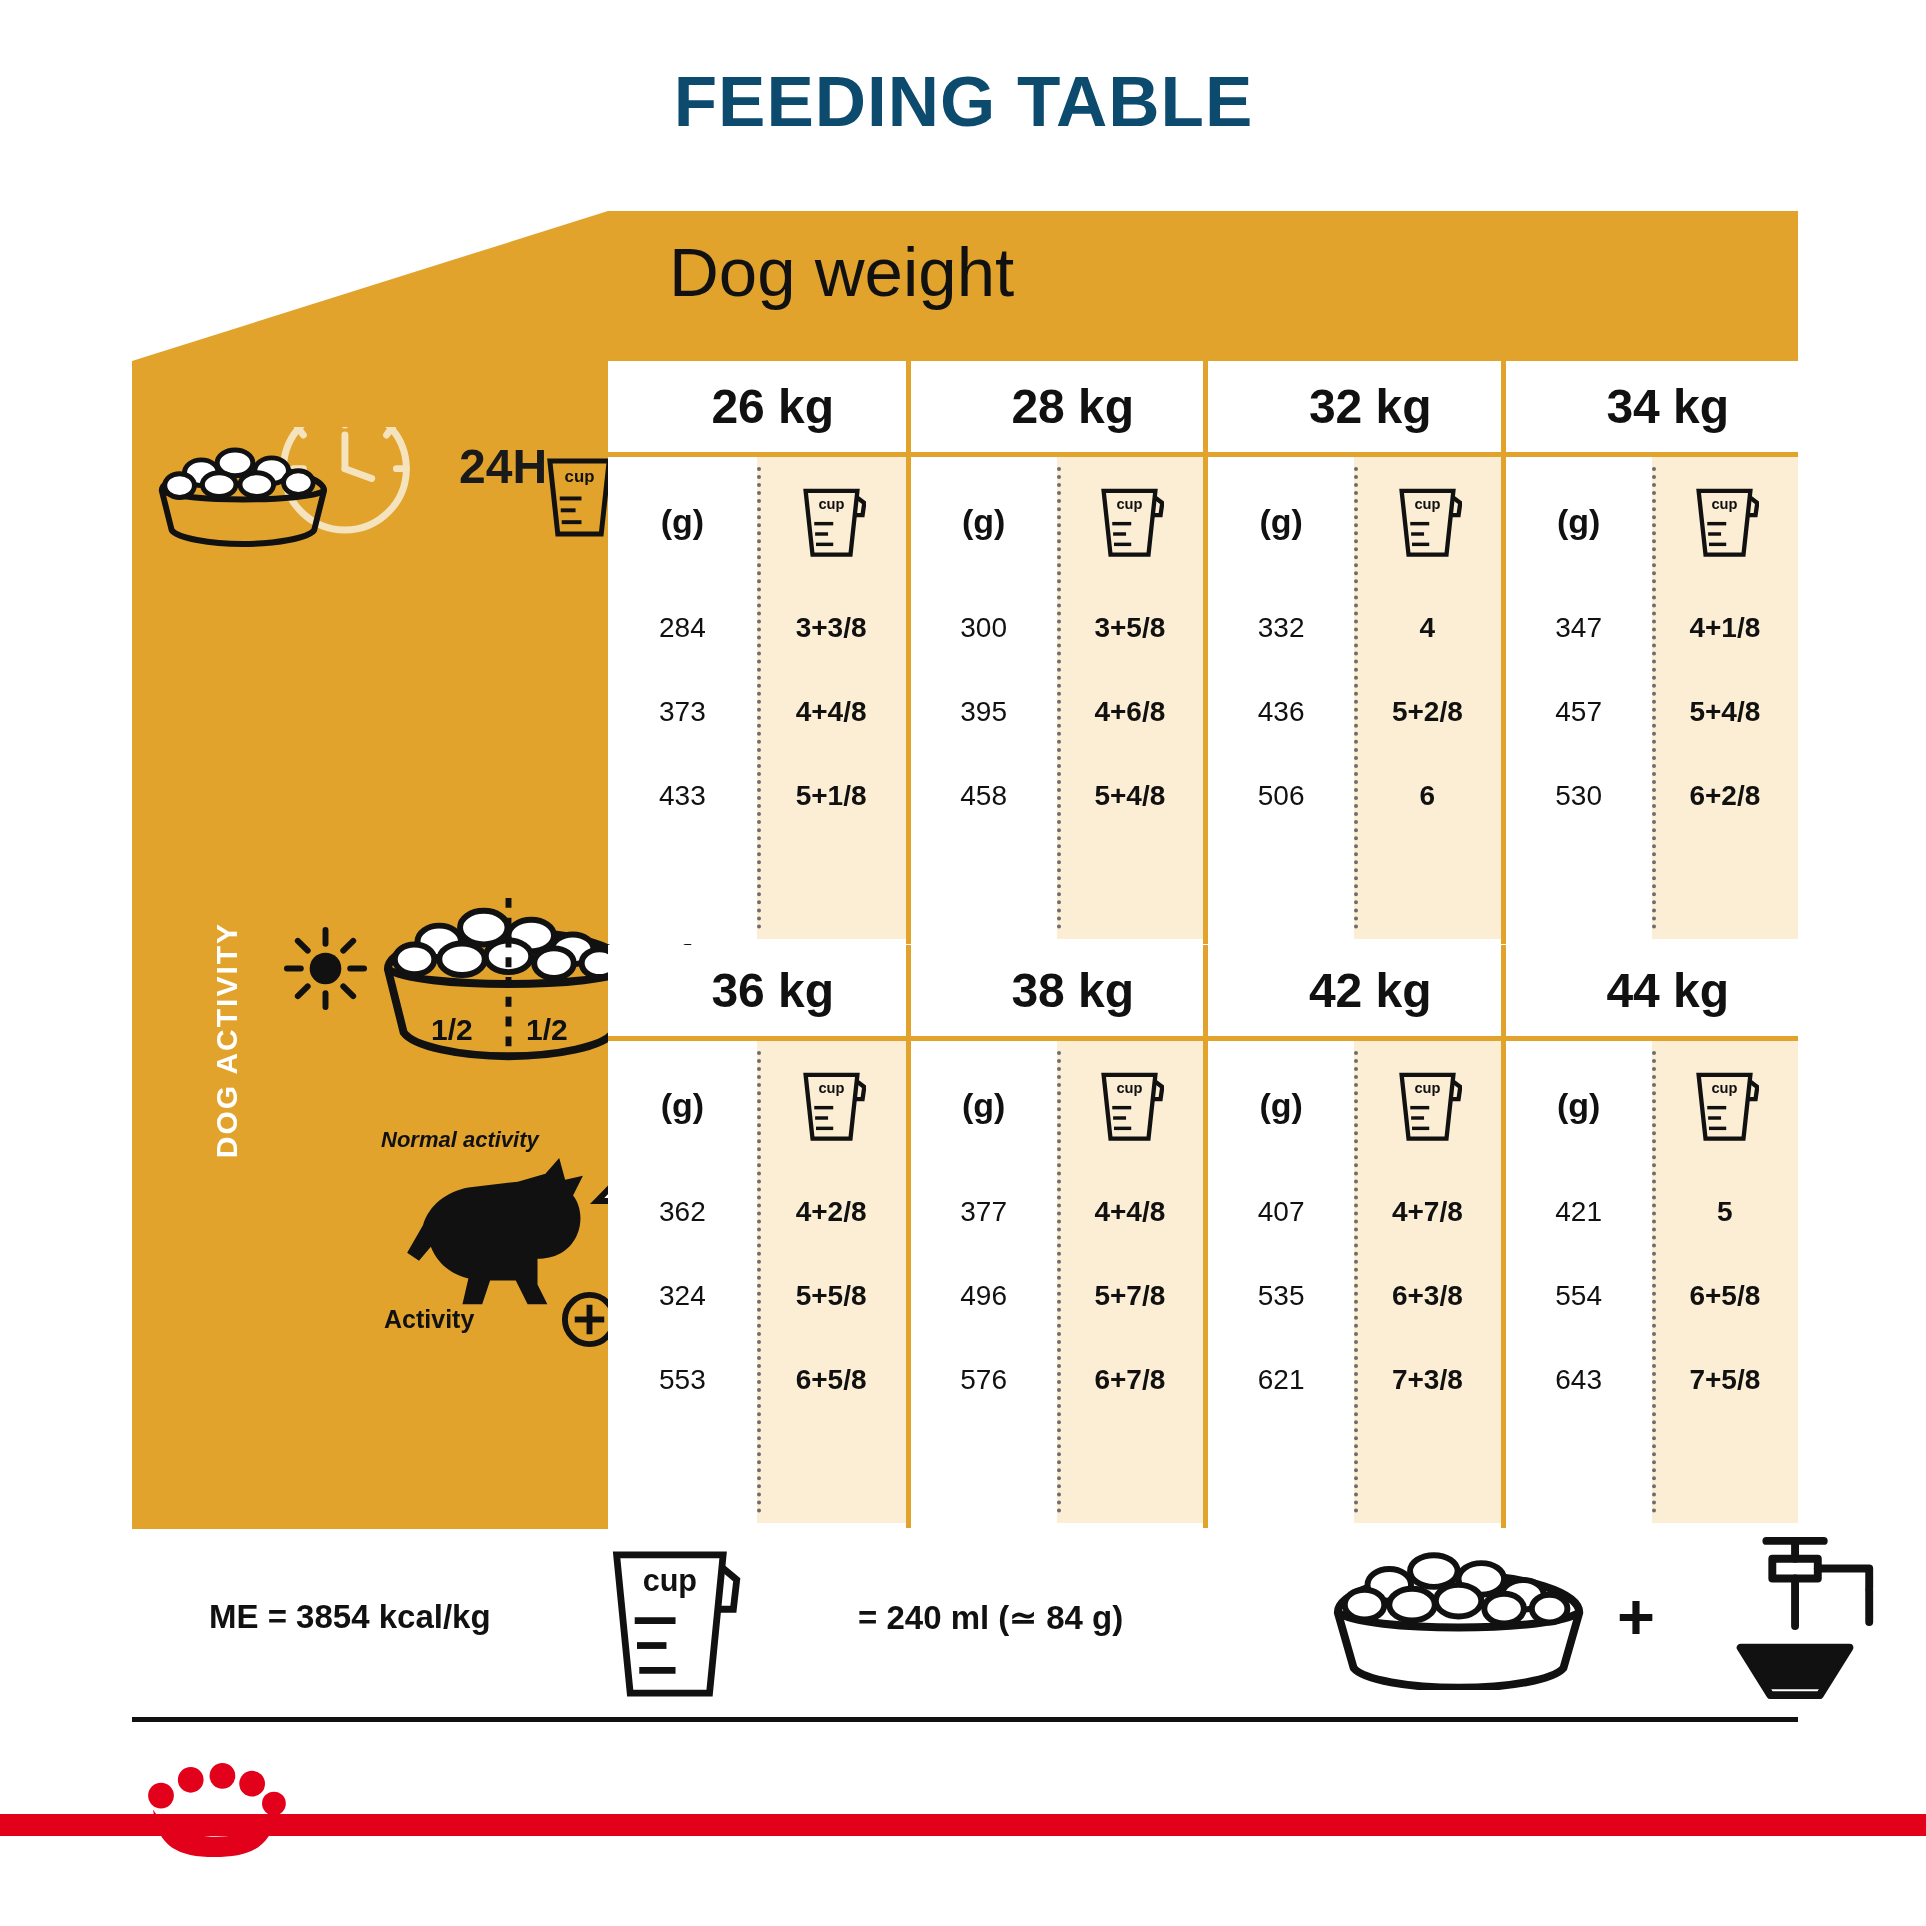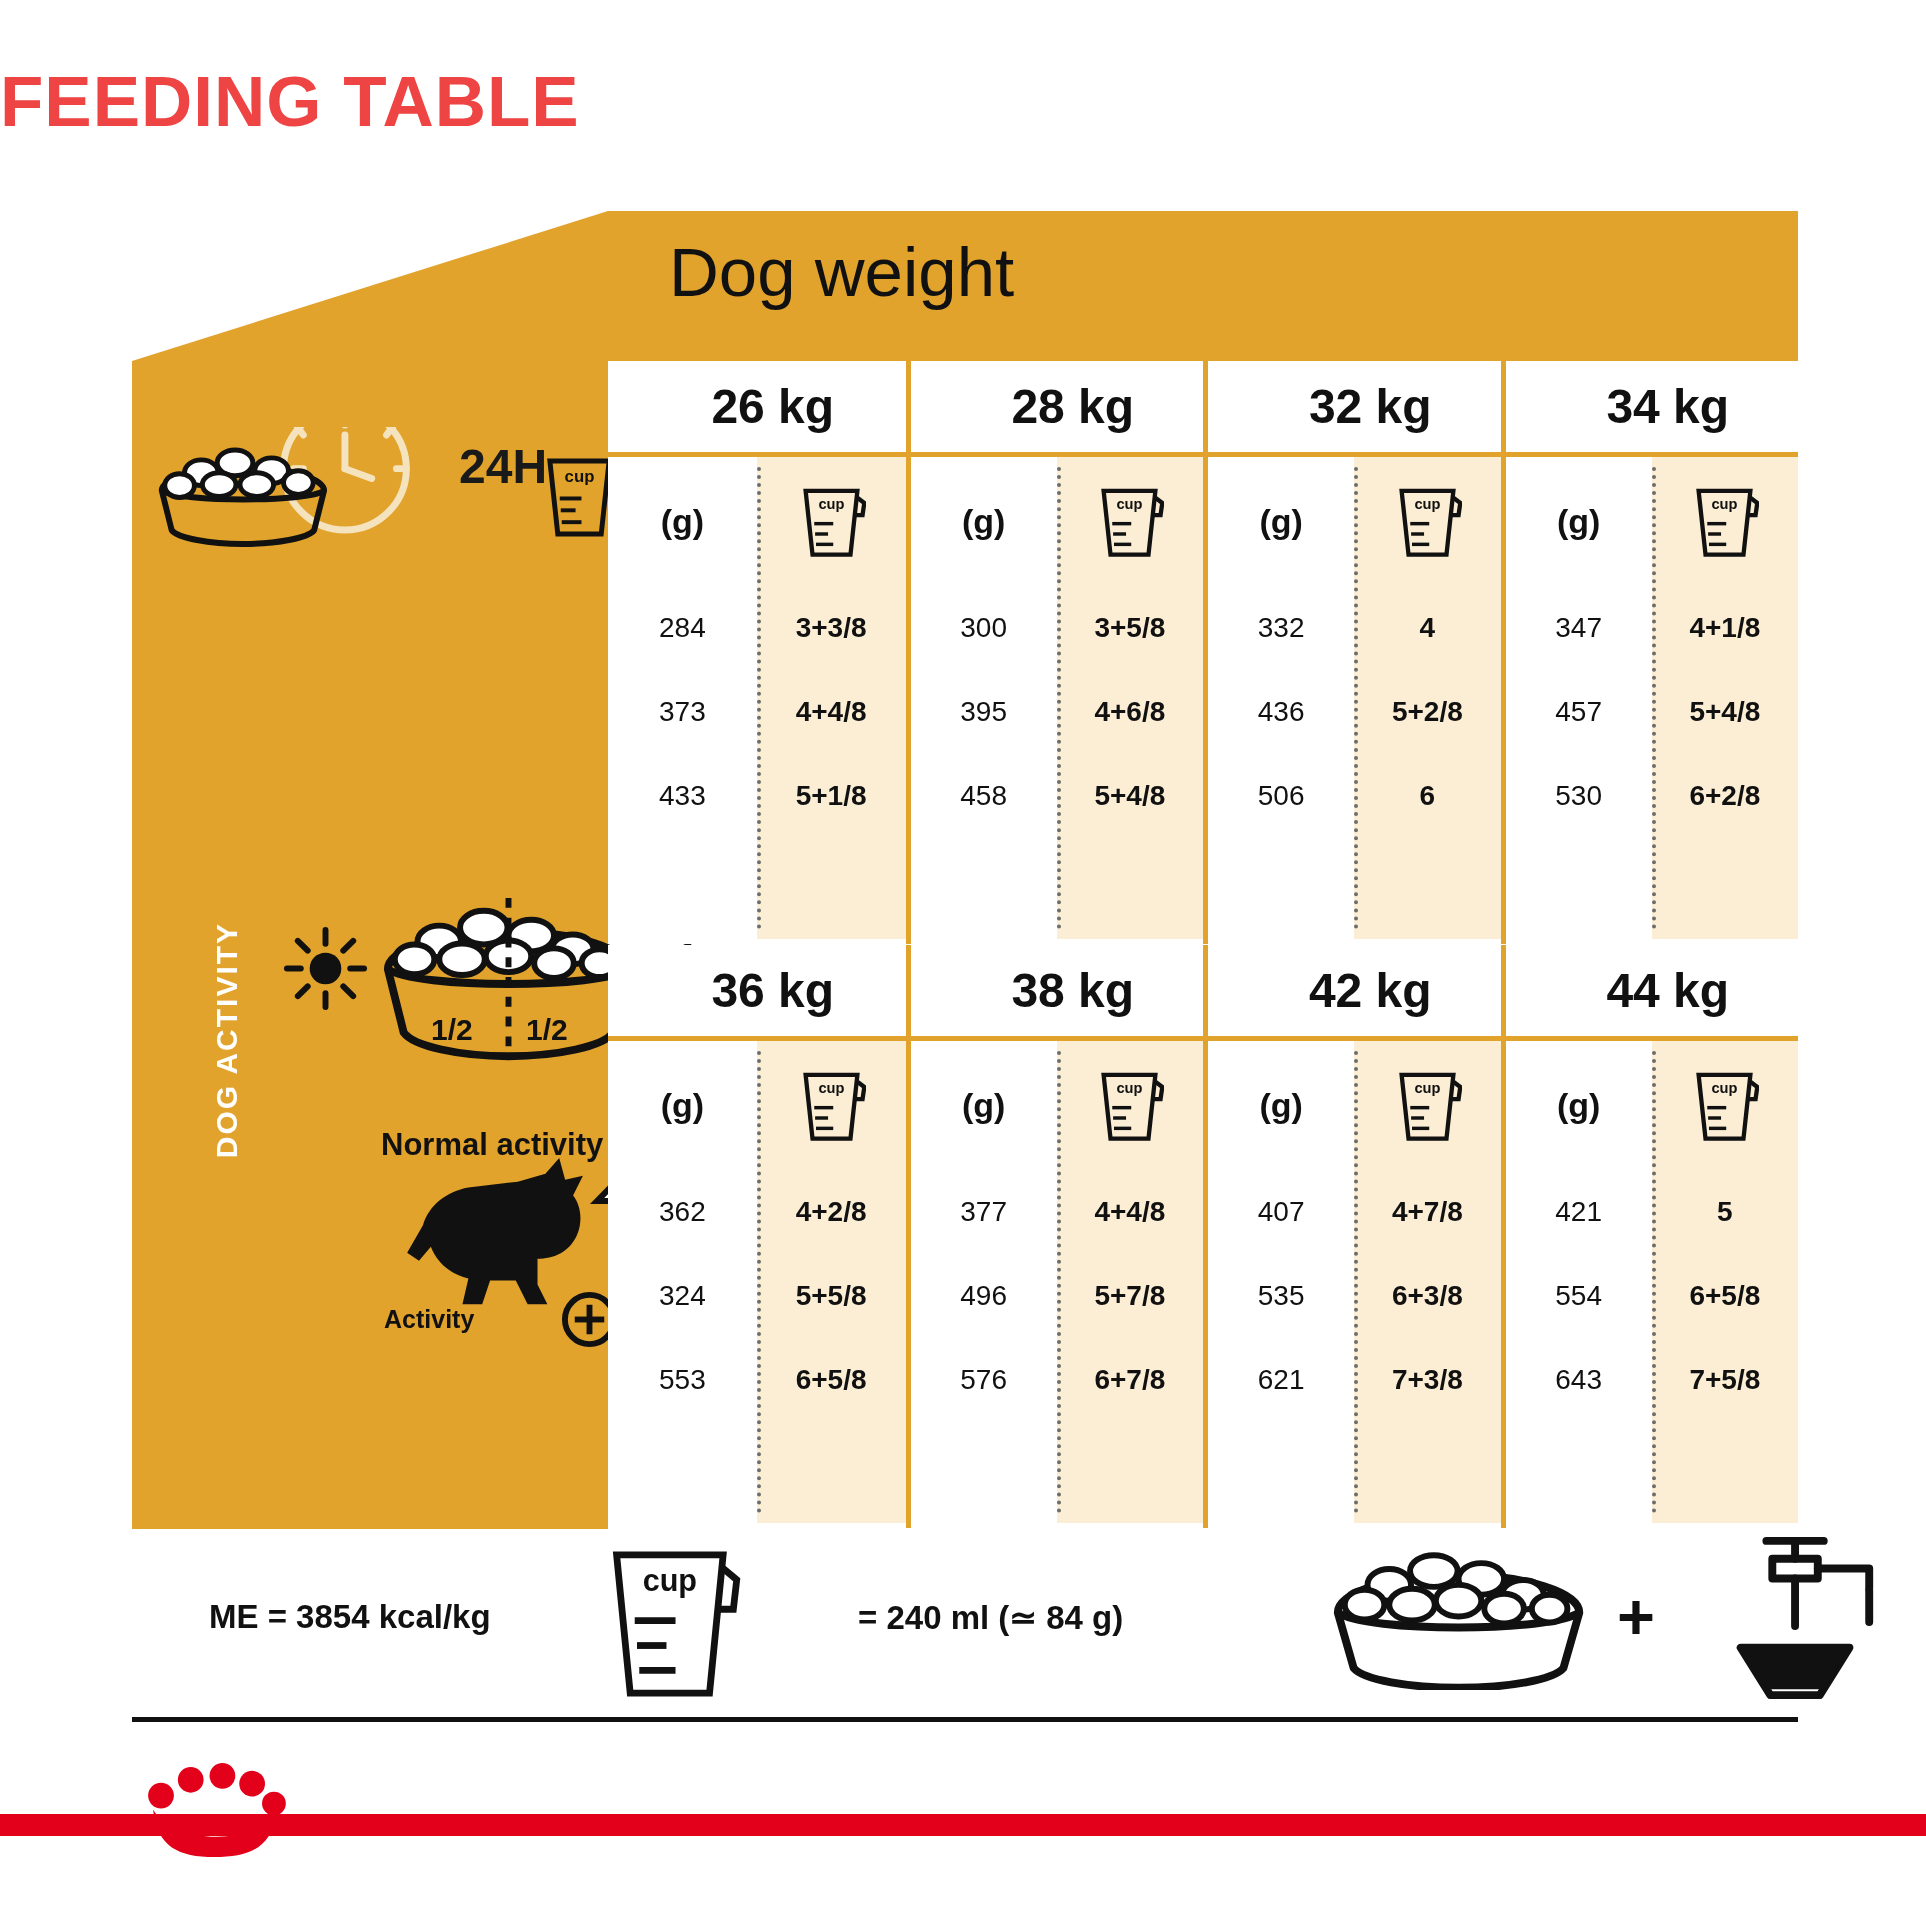--- a/index.html
+++ b/index.html
@@ -19,23 +19,24 @@
     width: 1927px;
     height: 1927px;
   }
 
   
   .title {
     position: absolute;
     top: 61px;
     left: 0;
     width: 1927px;
+    text-align: center;
     font-size: 71px;
     font-weight: bold;
-    color: #ef4444;
+    color: #0c4a6e;
     letter-spacing: 1px;
   }
 
   
   .frame {
     position: absolute;
     left: 132px;
     top: 211px;
     width: 1666px;
     height: 1318px;
@@ -81,23 +82,24 @@
     top: 228px;
     font-size: 48px;
     font-weight: bold;
     color: #1a1a1a;
   }
 
   .normal-activity {
     position: absolute;
     left: 249px;
     top: 916px;
-    font-size: 31px;
-    font-weight: bold;
-    color: #111;
+    font-size: 22px;
+    font-weight: bold;
+    color: #111;
+    font-style: italic;
   }
   .activity-plus {
     position: absolute;
     left: 252px;
     top: 1094px;
     font-size: 25px;
     font-weight: bold;
     color: #111;
   }
   .half-left {

